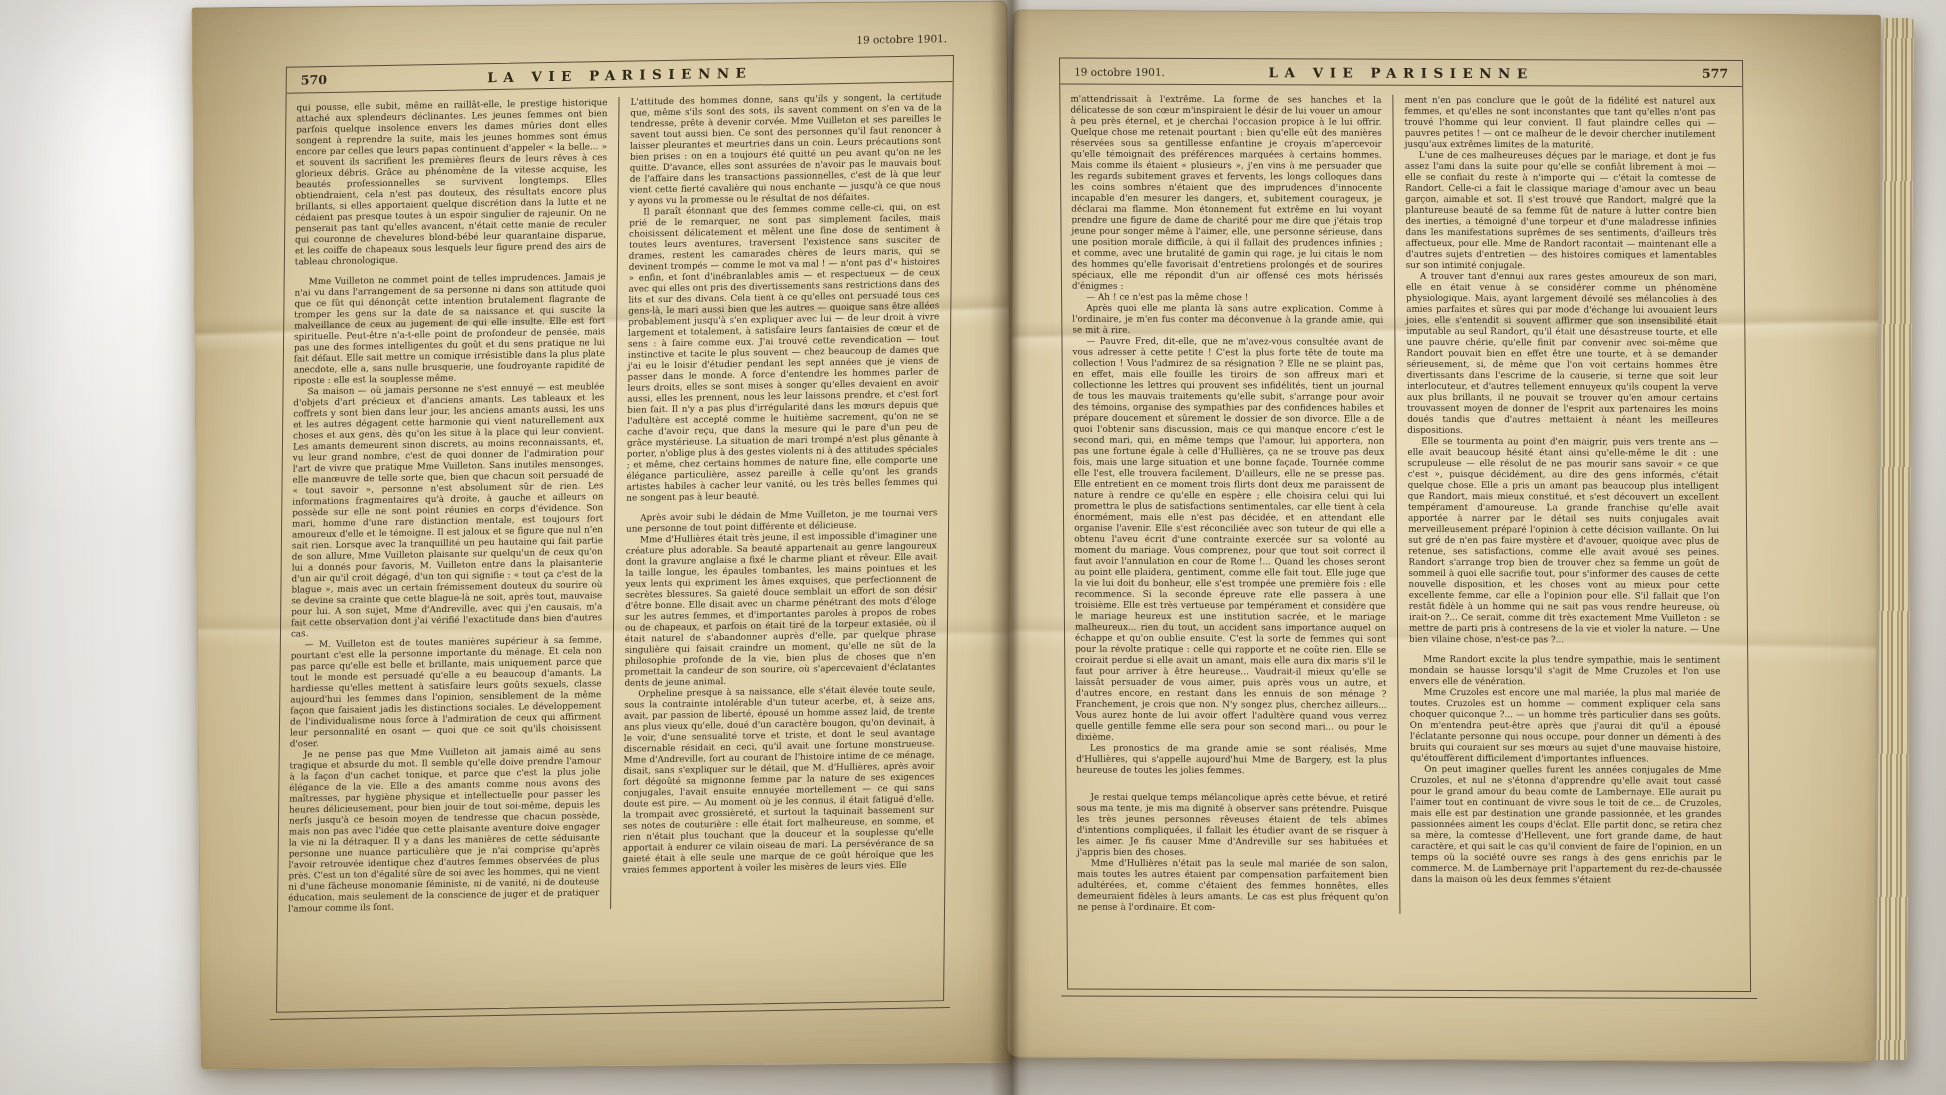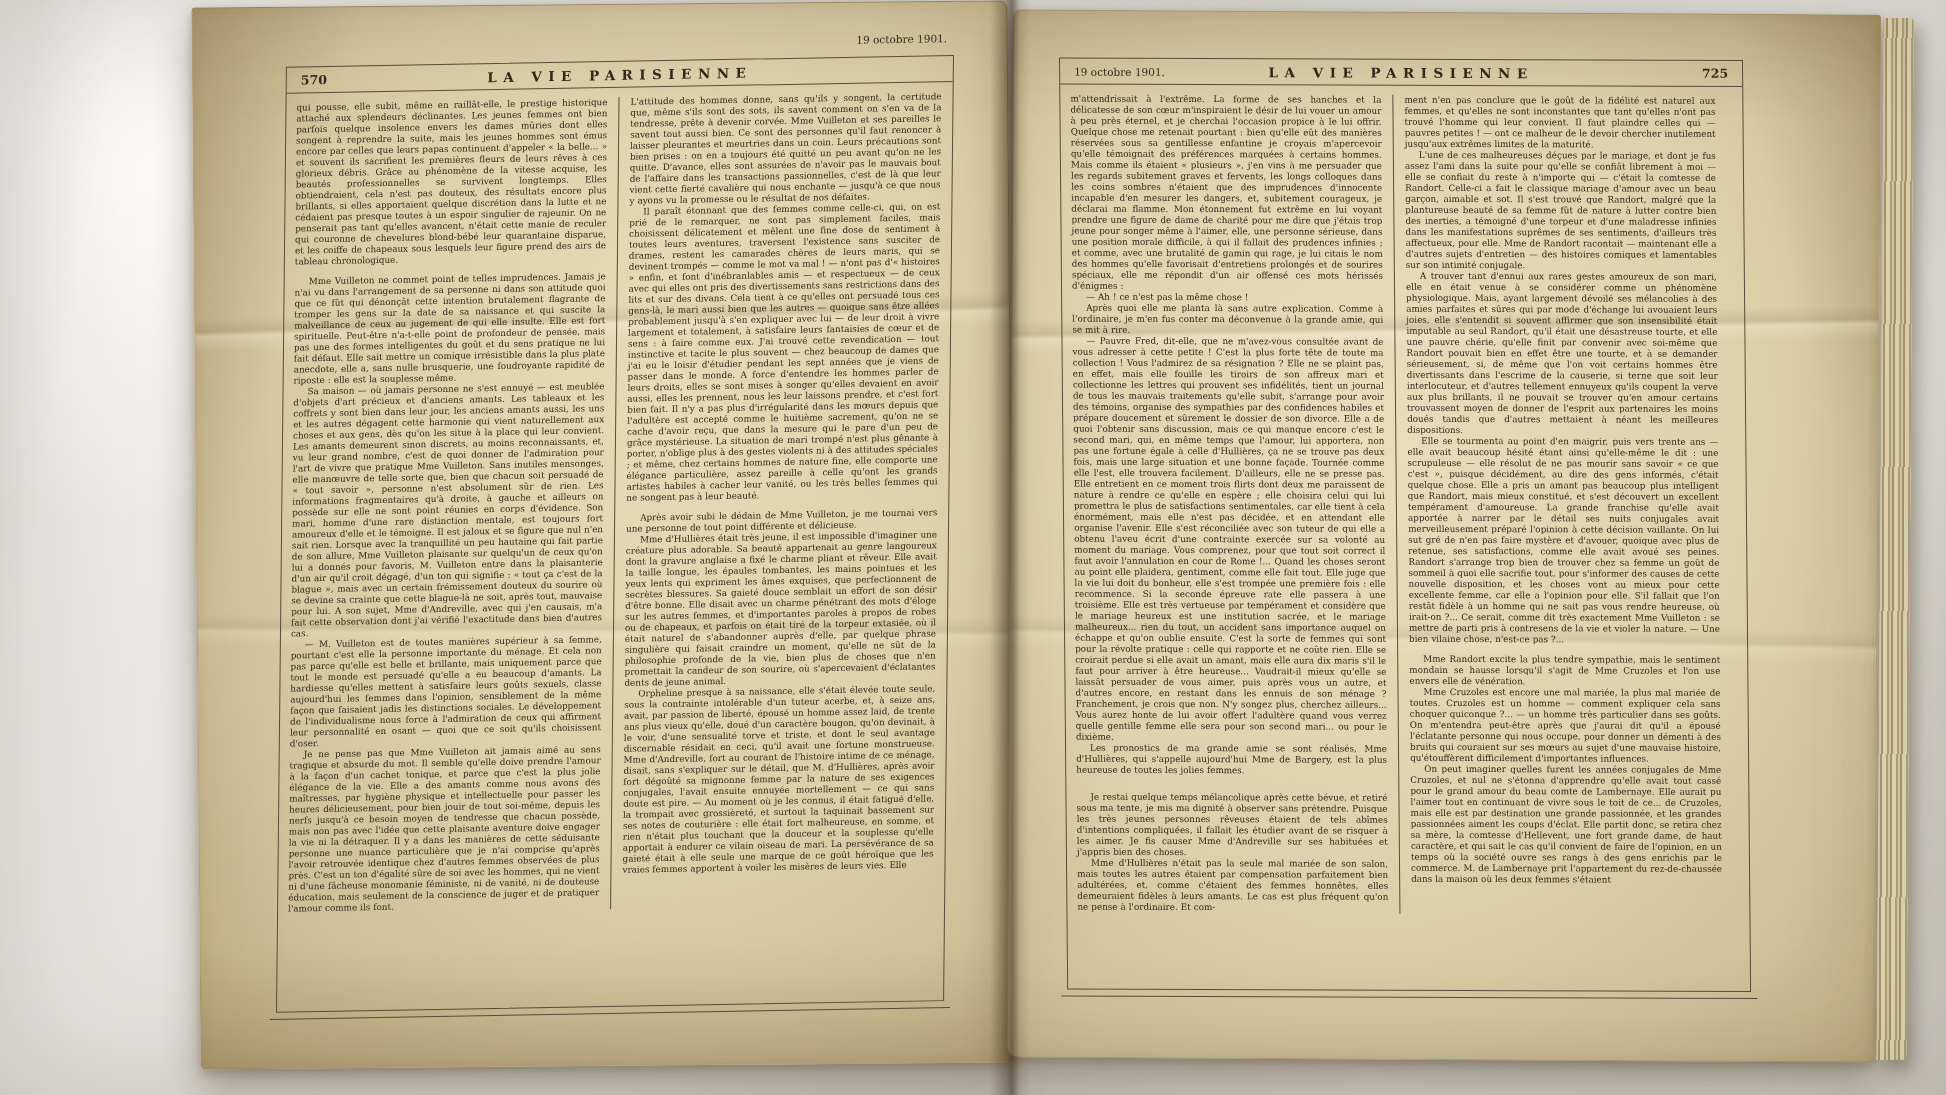--- a/index.html
+++ b/index.html
@@ -144,21 +144,21 @@
     </div>
   </div>
 
   <div class="page page-right">
     <div class="crease c1"></div>
     <div class="crease c2"></div>
     <div class="frame frame-right">
       <div class="masthead">
         <span class="datecell">19 octobre 1901.</span>
         <span class="title">LA VIE PARISIENNE</span>
-        <span class="corner">725</span>
+        <span class="corner">577</span>
       </div>
       <div class="cols">
         <div class="col">
           <p class="noind">m'attendrissait à l'extrême. La forme de ses hanches et la délicatesse de son cœur m'inspiraient le désir de lui vouer un amour à peu près éternel, et je cherchai l'occasion propice à le lui offrir. Quelque chose me retenait pourtant : bien qu'elle eût des manières réservées sous sa gentillesse enfantine je croyais m'apercevoir qu'elle témoignait des préférences marquées à certains hommes. Mais comme ils étaient « plusieurs », j'en vins à me persuader que les regards subitement graves et fervents, les longs colloques dans les coins sombres n'étaient que des imprudences d'innocente incapable d'en mesurer les dangers, et, subitement courageux, je déclarai ma flamme. Mon étonnement fut extrême en lui voyant prendre une figure de dame de charité pour me dire que j'étais trop jeune pour songer même à l'aimer, elle, une personne sérieuse, dans une position morale difficile, à qui il fallait des prudences infinies ; et comme, avec une brutalité de gamin qui rage, je lui citais le nom des hommes qu'elle favorisait d'entretiens prolongés et de sourires spéciaux, elle me répondit d'un air offensé ces mots hérissés d'énigmes :</p>
           <p>— Ah ! ce n'est pas la même chose !</p>
           <p>Après quoi elle me planta là sans autre explication. Comme à l'ordinaire, je m'en fus conter ma déconvenue à la grande amie, qui se mit à rire.</p>
           <p>— Pauvre Fred, dit-elle, que ne m'avez-vous consultée avant de vous adresser à cette petite ! C'est la plus forte tête de toute ma collection ! Vous l'admirez de sa résignation ? Elle ne se plaint pas, en effet, mais elle fouille les tiroirs de son affreux mari et collectionne les lettres qui prouvent ses infidélités, tient un journal de tous les mauvais traitements qu'elle subit, s'arrange pour avoir des témoins, organise des sympathies par des confidences habiles et prépare doucement et sûrement le dossier de son divorce. Elle a de quoi l'obtenir sans discussion, mais ce qui manque encore c'est le second mari, qui, en même temps que l'amour, lui apportera, non pas une fortune égale à celle d'Hullières, ça ne se trouve pas deux fois, mais une large situation et une bonne façade. Tournée comme elle l'est, elle trouvera facilement. D'ailleurs, elle ne se presse pas. Elle entretient en ce moment trois flirts dont deux me paraissent de nature à rendre ce qu'elle en espère ; elle choisira celui qui lui promettra le plus de satisfactions sentimentales, car elle tient à cela énormément, mais elle n'est pas décidée, et en attendant elle organise l'avenir. Elle s'est réconciliée avec son tuteur de qui elle a obtenu l'aveu écrit d'une contrainte exercée sur sa volonté au moment du mariage. Vous comprenez, pour que tout soit correct il faut avoir l'annulation en cour de Rome !... Quand les choses seront au point elle plaidera, gentiment, comme elle fait tout. Elle juge que la vie lui doit du bonheur, elle s'est trompée une première fois : elle recommence. Si la seconde épreuve rate elle passera à une troisième. Elle est très vertueuse par tempérament et considère que le mariage heureux est une institution sacrée, et le mariage malheureux... rien du tout, un accident sans importance auquel on échappe et qu'on oublie ensuite. C'est la sorte de femmes qui sont pour la révolte pratique : celle qui rapporte et ne coûte rien. Elle se croirait perdue si elle avait un amant, mais elle aura dix maris s'il le faut pour arriver à être heureuse... Vaudrait-il mieux qu'elle se laissât persuader de vous aimer, puis après vous un autre, et d'autres encore, en restant dans les ennuis de son ménage ? Franchement, je crois que non. N'y songez plus, cherchez ailleurs... Vous aurez honte de lui avoir offert l'adultère quand vous verrez quelle gentille femme elle sera pour son second mari... ou pour le dixième.</p>
           <p>Les pronostics de ma grande amie se sont réalisés, Mme d'Hullières, qui s'appelle aujourd'hui Mme de Bargery, est la plus heureuse de toutes les jolies femmes.</p>
           <p class="gap">Je restai quelque temps mélancolique après cette bévue, et retiré sous ma tente, je mis ma dignité à observer sans prétendre. Puisque les très jeunes personnes rêveuses étaient de tels abîmes d'intentions compliquées, il fallait les étudier avant de se risquer à les aimer. Je fis causer Mme d'Andreville sur ses habituées et j'appris bien des choses.</p>
           <p>Mme d'Hullières n'était pas la seule mal mariée de son salon, mais toutes les autres étaient par compensation parfaitement bien adultérées, et, comme c'étaient des femmes honnêtes, elles demeuraient fidèles à leurs amants. Le cas est plus fréquent qu'on ne pense à l'ordinaire. Et com-</p>

